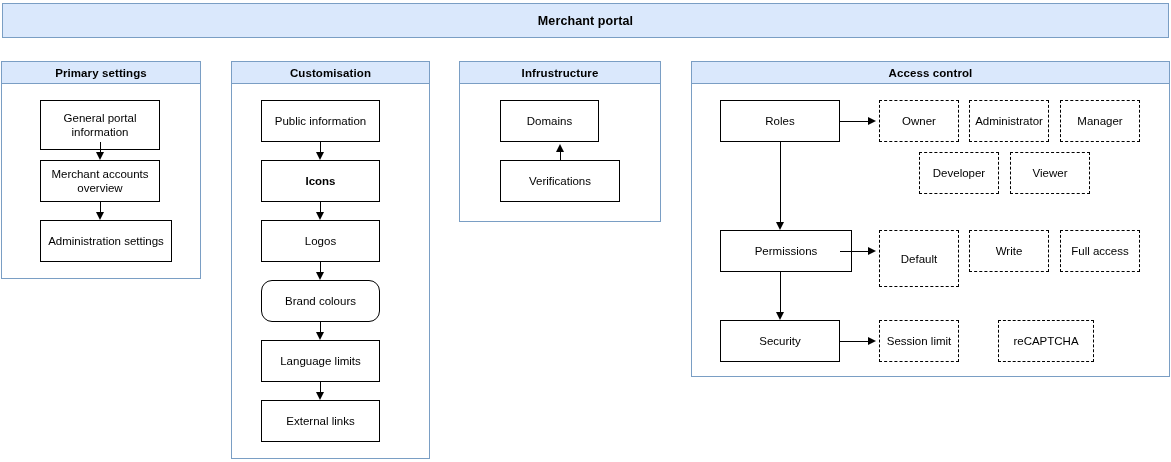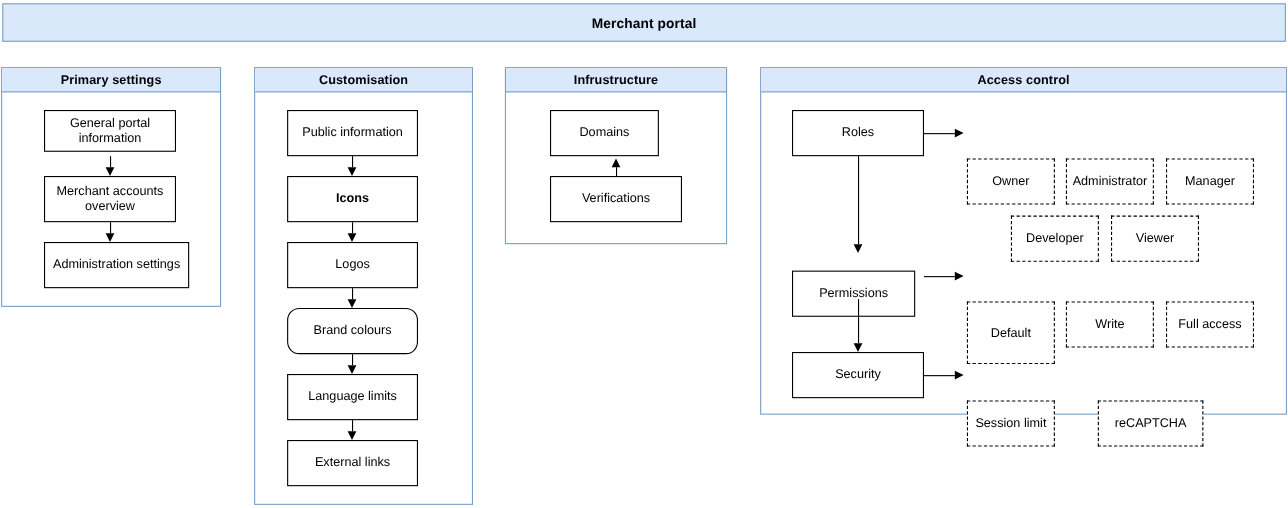--- a/index.html
+++ b/index.html
@@ -76,21 +76,20 @@
     display: flex;
     align-items: center;
     justify-content: center;
     text-align: center;
     font-size: 11.5px;
     line-height: 14px;
     padding: 0 4px;
   }
   .node.dashed {
     border: 1.6px dashed #000000;
-    margin-top: 44px;
   }
 
   
   .vline {
     position: absolute;
     width: 0;
     border-left: 1.4px solid #000000;
   }
   .hline {
     position: absolute;
@@ -123,21 +122,21 @@
 
 <div class="banner">
   <span class="banner-title">Merchant portal</span>
 </div>
 
 <div class="panel panel-primary">
   <div class="panel-header">
     <span class="panel-header-title">Primary settings</span>
   </div>
 </div>
-<div class="node" style="left:40px; top:100px; width:120px; height:38px;text-align:center;">General portal information</div>
+<div class="node" style="left:40px; top:100px; width:120px; height:50px;text-align:center;">General portal information</div>
 <div class="vline" style="left:100px; top:142px; height:10px;"></div>
 <div class="arrow-down" style="left:95.5px; top:152px;"></div>
 <div class="node" style="left:40px; top:160px; width:120px; height:42px;">Merchant accounts overview</div>
 <div class="vline" style="left:100px; top:202px; height:10px;"></div>
 <div class="arrow-down" style="left:95.5px; top:212px;"></div>
 <div class="node" style="left:40px; top:220px; width:132px; height:42px;">Administration settings</div>
 
 <div class="panel panel-customisation">
   <div class="panel-header">
     <span class="panel-header-title">Customisation</span>
@@ -181,21 +180,21 @@
 <div class="arrow-right" style="left:868px; top:116.5px;"></div>
 <div class="node dashed" style="left:879px; top:100px; width:80px; height:42px;">Owner</div>
 <div class="node dashed" style="left:969px; top:100px; width:80px; height:42px;">Administrator</div>
 <div class="node dashed" style="left:1060px; top:100px; width:80px; height:42px;">Manager</div>
 <div class="node dashed" style="left:919px; top:152px; width:80px; height:42px;">Developer</div>
 <div class="node dashed" style="left:1010px; top:152px; width:80px; height:42px;">Viewer</div>
 
 <div class="vline" style="left:780px; top:142px; height:80px;"></div>
 <div class="arrow-down" style="left:775.5px; top:222px;"></div>
 
-<div class="node" style="left:720px; top:246px; width:112px; height:42px;">Permissions</div>
+<div class="node" style="left:720px; top:230px; width:132px; height:42px;">Permissions</div>
 <div class="hline" style="left:840px; top:251px; width:28px;"></div>
 <div class="arrow-right" style="left:868px; top:246.5px;"></div>
 <div class="node dashed" style="left:879px; top:230px; width:80px; height:57px;">Default</div>
 <div class="node dashed" style="left:969px; top:230px; width:80px; height:42px;">Write</div>
 <div class="node dashed" style="left:1060px; top:230px; width:80px; height:42px;">Full access</div>
 
 <div class="vline" style="left:780px; top:272px; height:40px;"></div>
 <div class="arrow-down" style="left:775.5px; top:312px;"></div>
 
 <div class="node" style="left:720px; top:320px; width:120px; height:42px;">Security</div>

